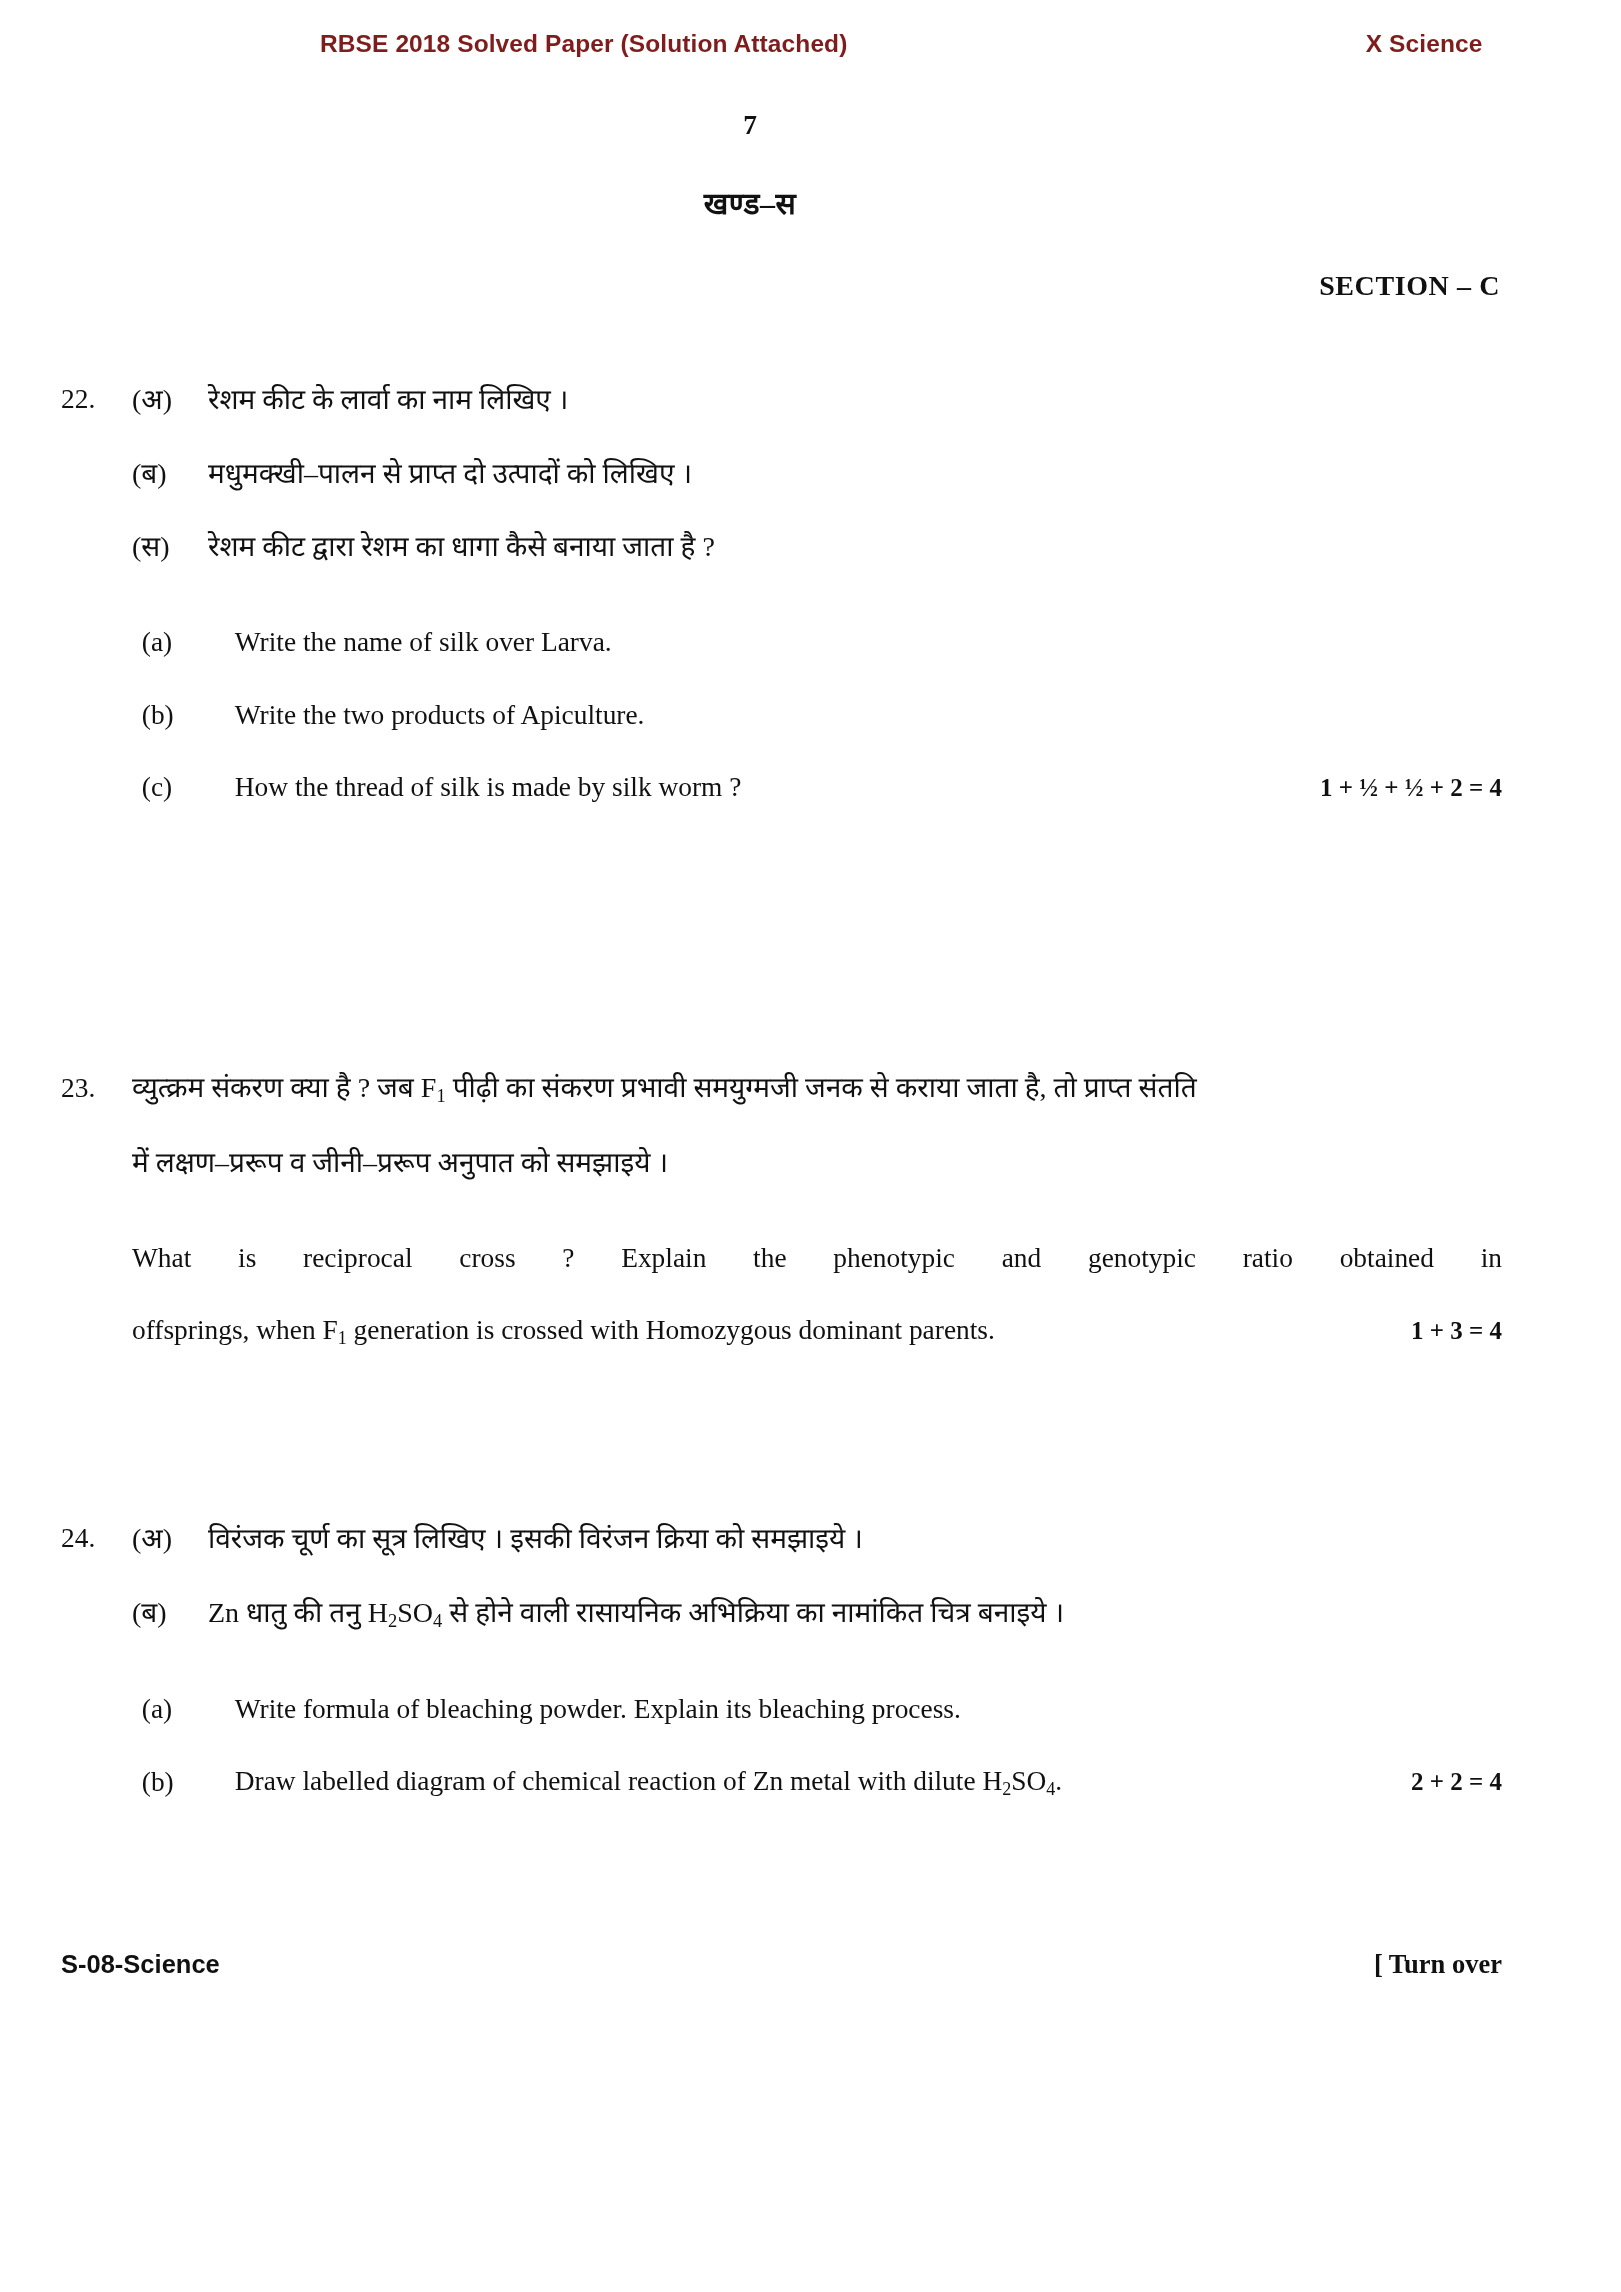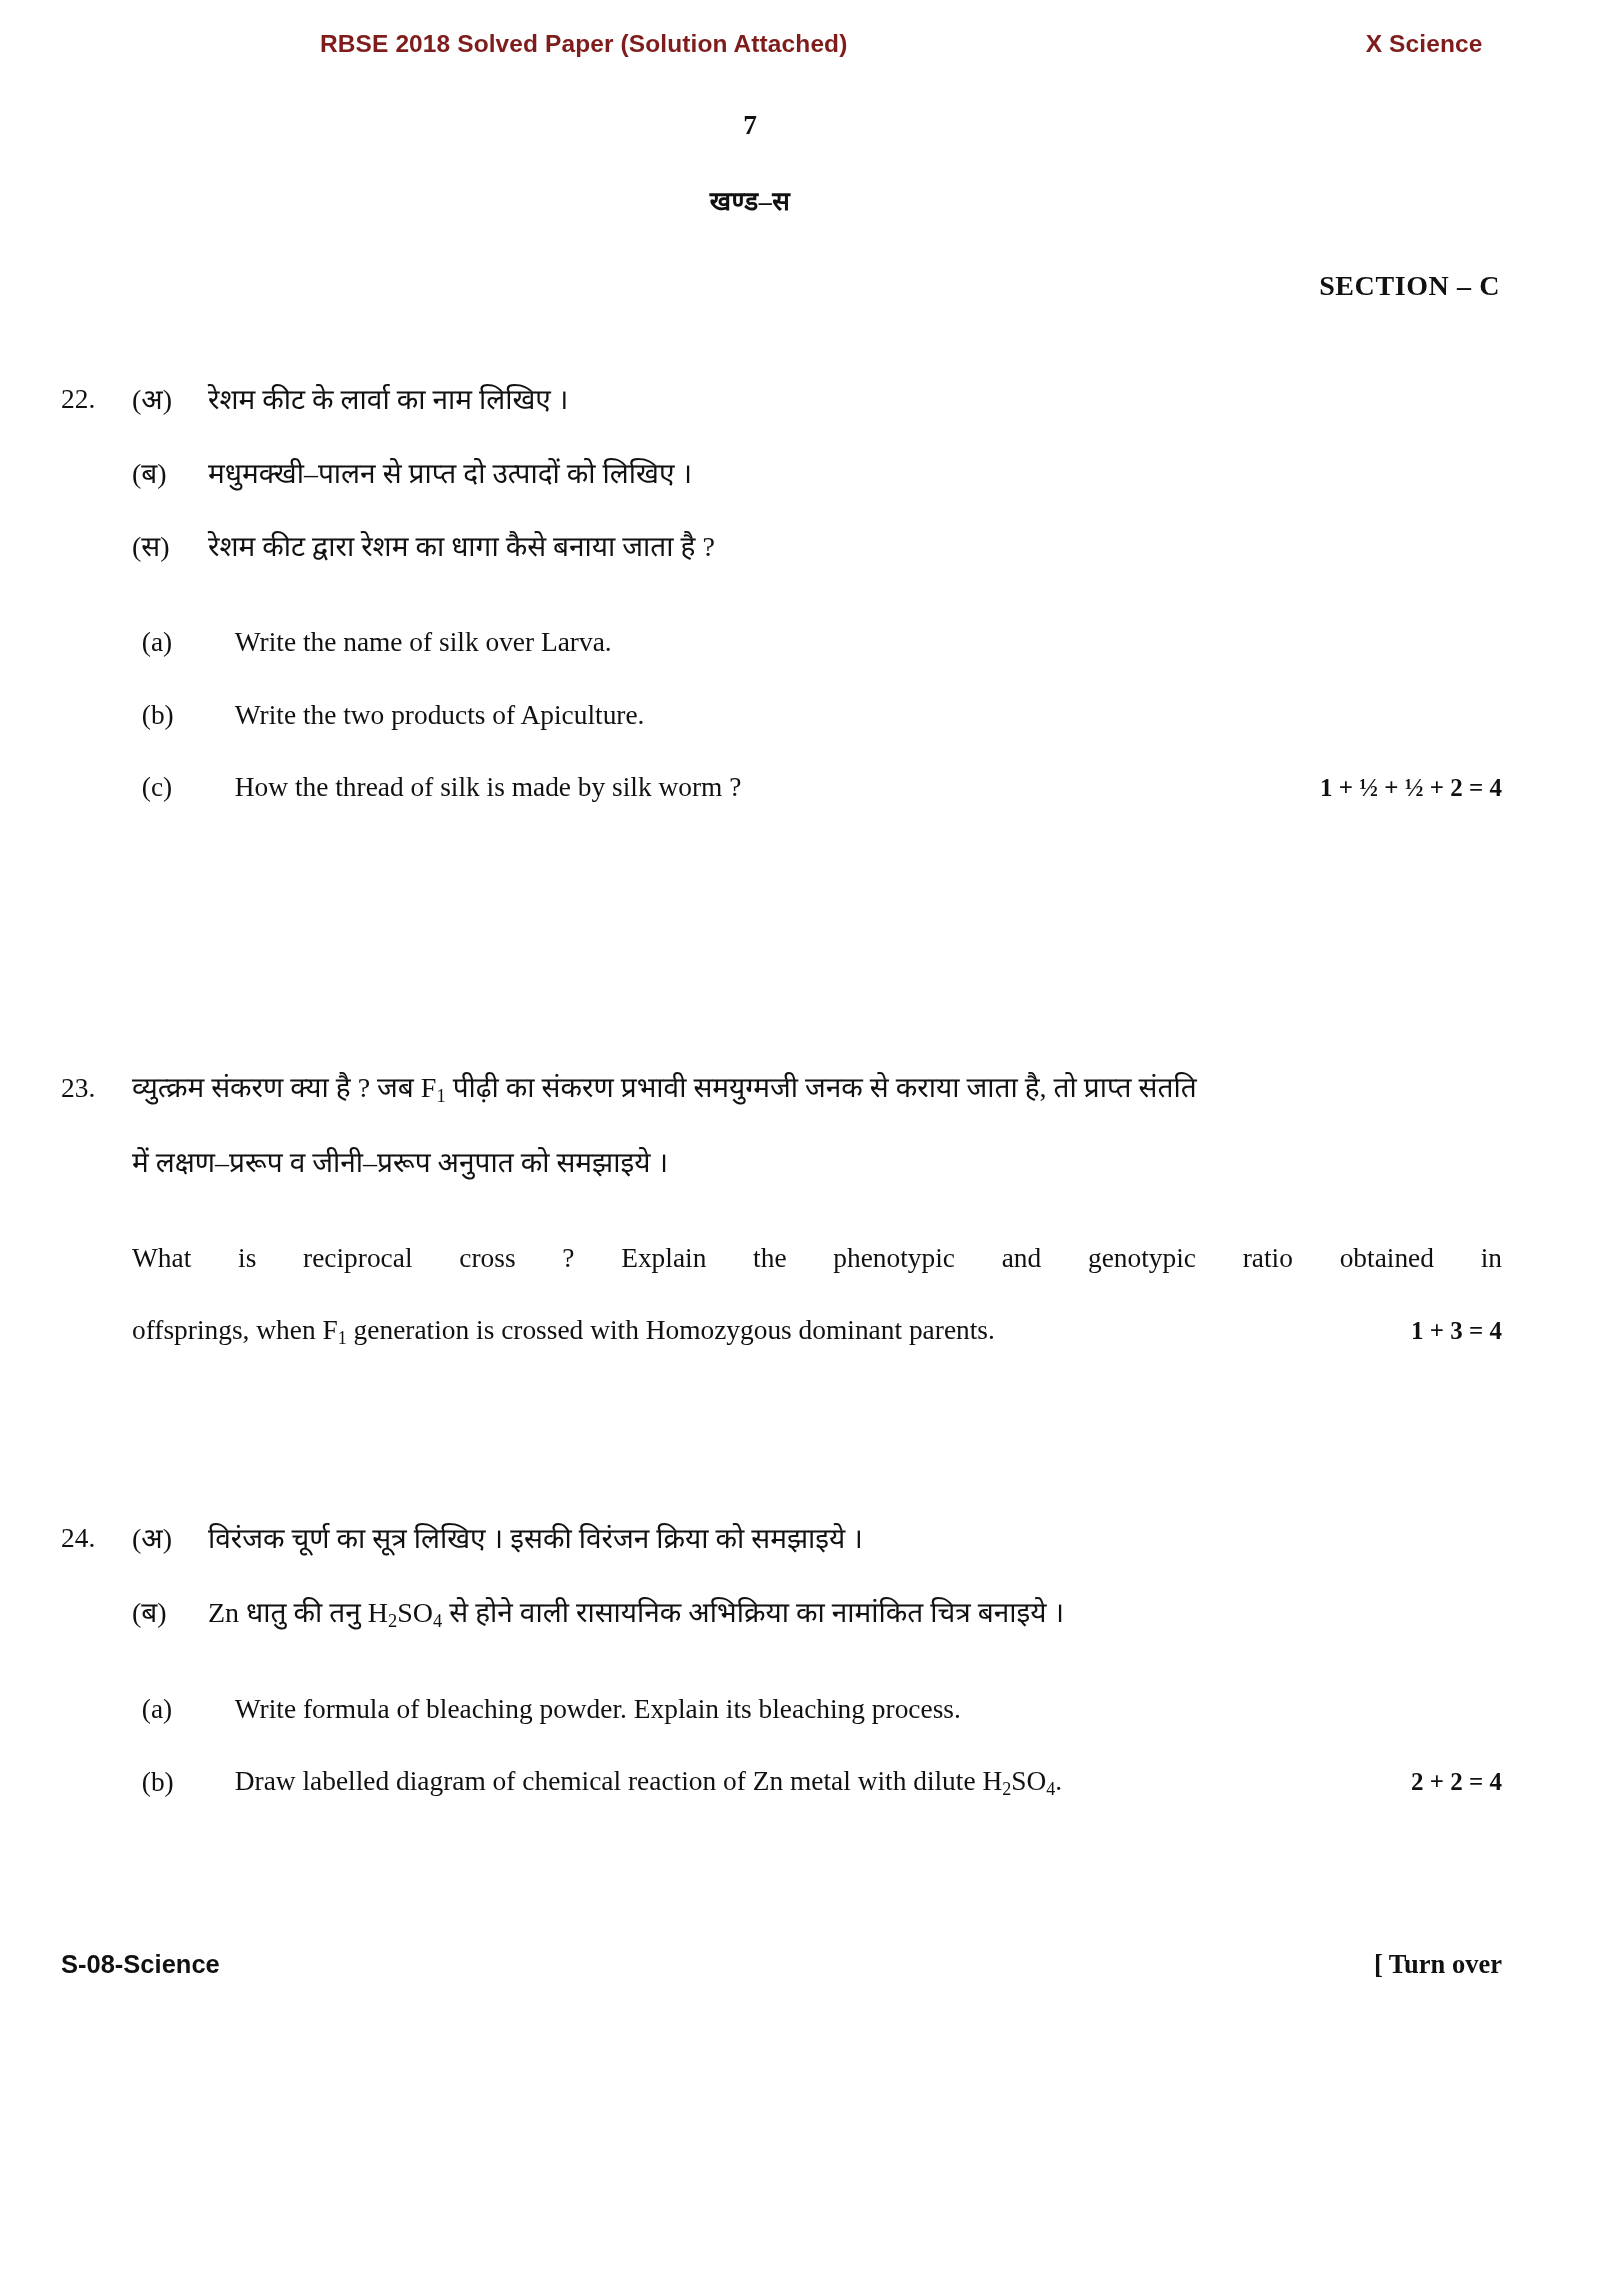--- a/index.html
+++ b/index.html
@@ -65,21 +65,21 @@
   }
 
   
   .sec-hi {
     position: absolute;
     top: 182px;
     left: 0;
     width: 1500px;
     text-align: center;
     font-family: "Liberation Serif", "DejaVu Serif", serif;
-    font-size: 26px;
+    font-size: 30px;
     font-weight: bold;
     letter-spacing: 0.5px;
   }
   .sec-en {
     position: absolute;
     top: 270px;
     left: 0;
     width: 1500px;
     text-align: right;
     font-size: 28px;

